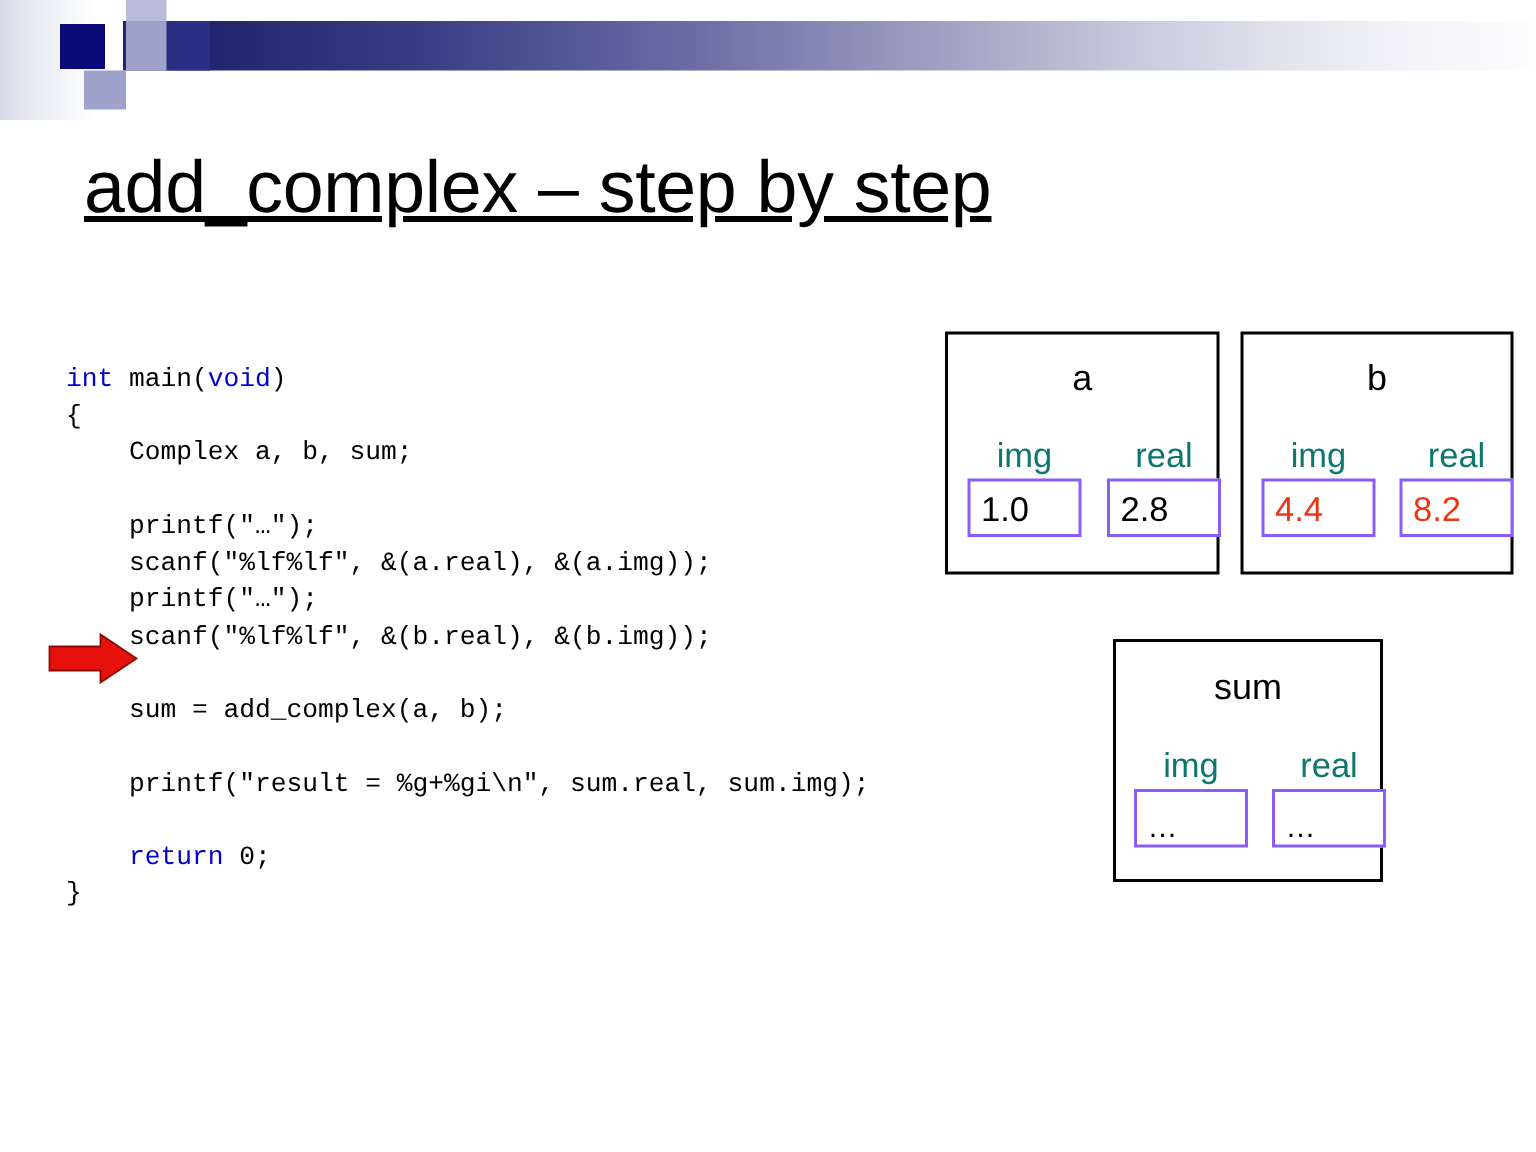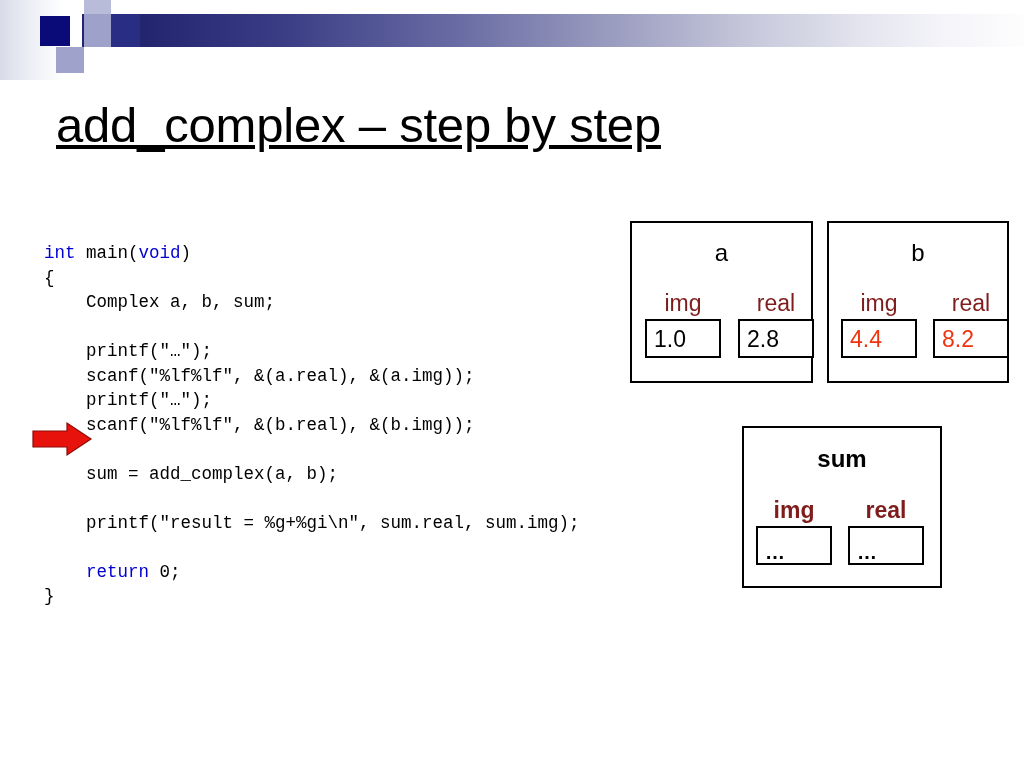--- a/index.html
+++ b/index.html
@@ -119,44 +119,44 @@
     color: #000000;
   }
   .field {
     position: absolute;
     width: 76px;
   }
   .field-label {
     text-align: center;
     font-size: 23px;
     line-height: 28px;
-    color: #7f1d1d;
+    color: #0f766e;
   }
   .field-value {
     margin-top: 2px;
     height: 39px;
-    border: 2px solid #000000;
+    border: 2px solid #8b5cf6;
     box-sizing: border-box;
     background: #ffffff;
     font-size: 23px;
     line-height: 36px;
     padding-left: 7px;
     color: #000000;
     text-align: left;
     overflow: hidden;
   }
   .field-value.red { color: #f03311; }
   .field-value.dots {
     font-size: 20px;
     line-height: 48px;
   }
 
   #box-a  { left: 630px; top: 221px; width: 183px; height: 162px; }
   #box-b  { left: 827px; top: 221px; width: 182px; height: 162px; }
-  #box-sum{ left: 742px; top: 426px; width: 200px; height: 162px; font-weight: bold; }
+  #box-sum{ left: 742px; top: 426px; width: 180px; height: 162px; }
 
   #box-a .var-name, #box-b .var-name { top: 16px; }
   #box-sum .var-name { top: 17px; }
 
   #box-a   .f-img  { left: 13px;  top: 66px; }
   #box-a   .f-real { left: 106px; top: 66px; }
   #box-b   .f-img  { left: 12px;  top: 66px; }
   #box-b   .f-real { left: 104px; top: 66px; }
   #box-sum .f-img  { left: 12px;  top: 68px; }
   #box-sum .f-real { left: 104px; top: 68px; }

